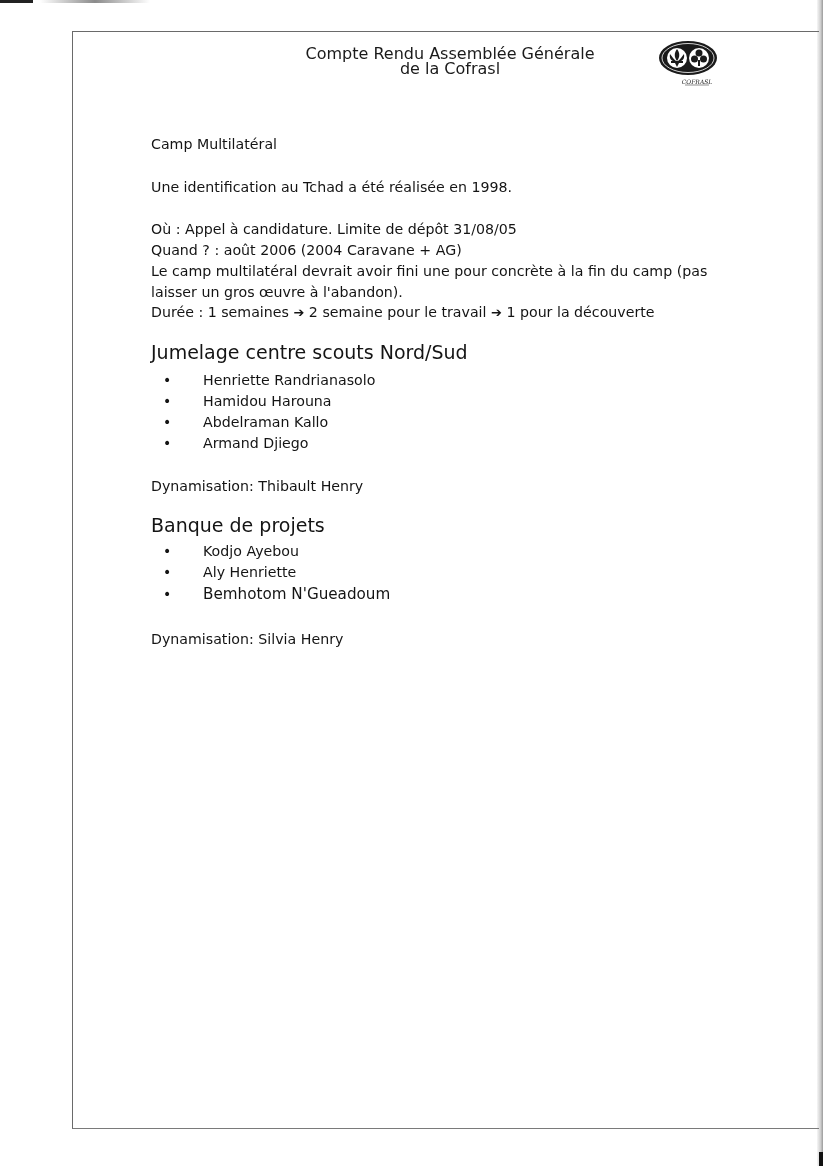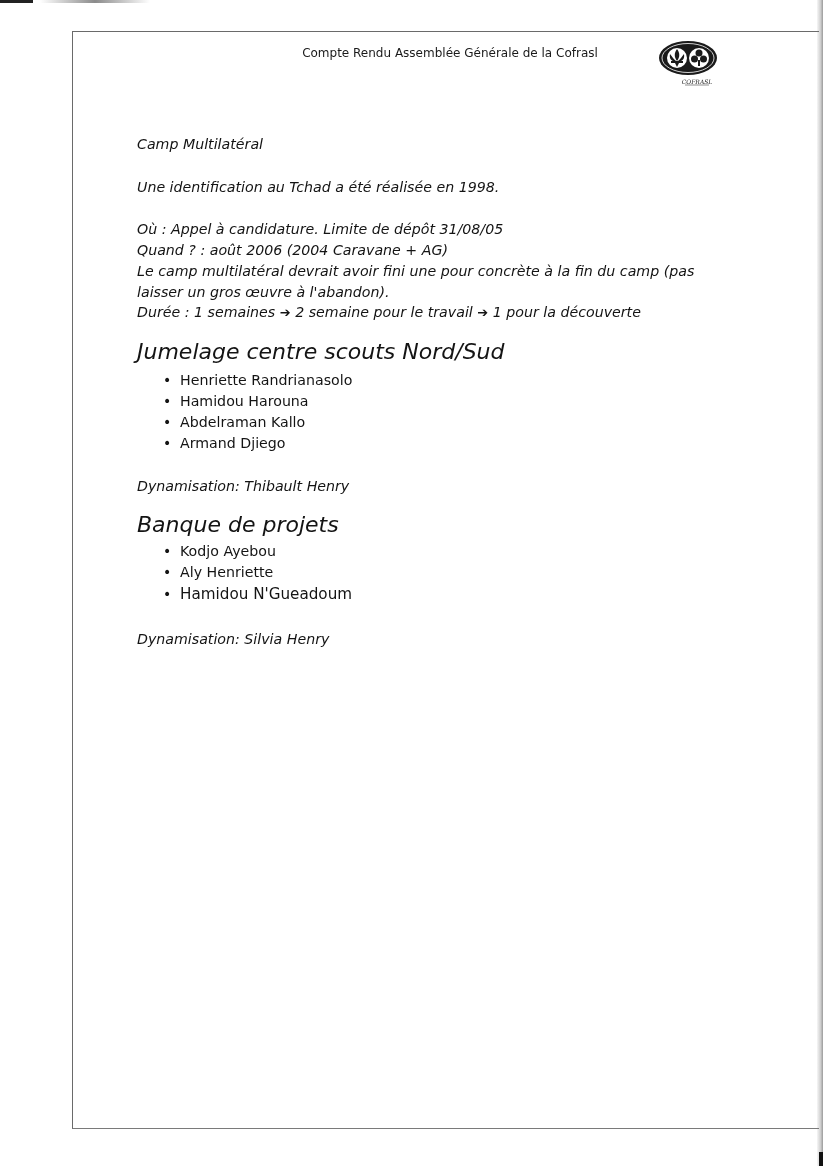--- a/index.html
+++ b/index.html
@@ -25,31 +25,31 @@
   }
   .page-frame {
     position: absolute; left: 72px; top: 31px; width: 747px; height: 1098px;
     border-left: 1.5px solid #6a6a6a;
     border-top: 1.5px solid #6a6a6a;
     border-bottom: 1.5px solid #7a7a7a;
     box-sizing: border-box;
   }
   .header {
     position: absolute; left: 300px; top: 46px; width: 300px;
-    text-align: center; font-size: 12px; line-height: 15px; color: #1a1a1a;
+    text-align: center; font-size: 16px; line-height: 15px; color: #1a1a1a;
   }
   .logo {
     position: absolute; left: 657px; top: 38px; width: 62px; height: 48px;
   }
   .content { position: absolute; left: 137px; top: 134px; width: 640px; }
-  .p { position: absolute; left: 0; white-space: nowrap; font-size: 14.2px; line-height: 20px; font-style: italic; }
-  .h { font-size: 22px; }
+  .p { position: absolute; left: 14px; white-space: nowrap; font-size: 14.2px; line-height: 20px; }
+  .h { font-size: 19px; }
   .list-item { position: absolute; left: 0; white-space: nowrap; font-size: 14.2px; line-height: 20px; }
   .bullet { position: absolute; left: 26px; font-size: 14px; }
-  .item-text { position: absolute; left: 43px; }
+  .item-text { position: absolute; left: 66px; }
   .arrow { font-size: 13px; }
 </style>
 </head>
 <body>
 
 <div class="scan-top-left"></div>
 <div class="scan-top-smudge"></div>
 <div class="scan-right-edge"></div>
 <div class="scan-right-dark"></div>
 
@@ -123,17 +123,17 @@
     <div class="list-item" style="top:407px">
       <span class="bullet">•</span>
       <span class="item-text">Kodjo Ayebou</span>
     </div>
     <div class="list-item" style="top:428px">
       <span class="bullet">•</span>
       <span class="item-text">Aly Henriette</span>
     </div>
     <div class="list-item" style="top:450px; font-size:15.2px">
       <span class="bullet">•</span>
-      <span class="item-text">Hamidou N'Gueadoum</span>
+      <span class="item-text">Bemhotom N'Gueadoum</span>
     </div>
   </div>
   <div class="p" style="top:495px">Dynamisation: Silvia Henry</div>
 </div>
 
 </body></html>

